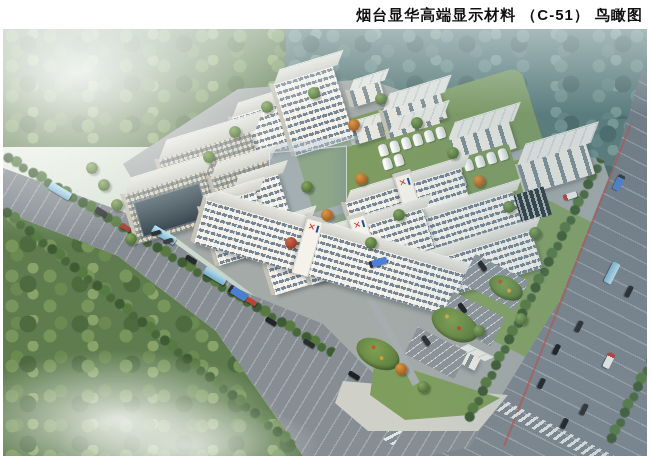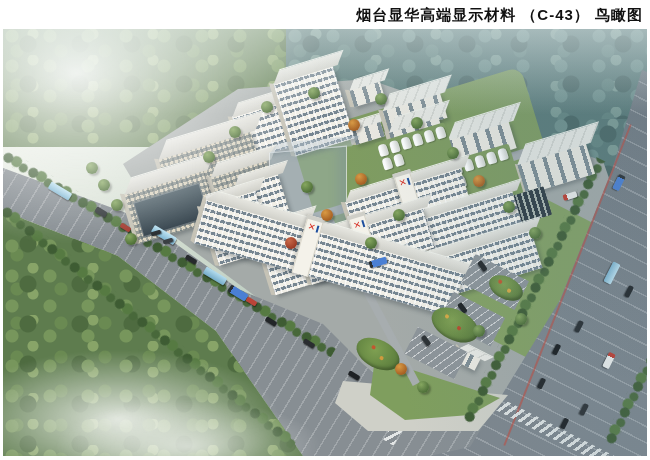--- a/index.html
+++ b/index.html
@@ -102,21 +102,21 @@
   .veh { position:absolute; height:5px; border-radius:1.5px; box-shadow:1px 1px 1px rgba(0,0,0,.4); }
 
   .solar { position:absolute; background:#6c7a63; background-image:
         repeating-linear-gradient(90deg,#2e3a42 0 4px, #aab4ae 4px 6px); border-radius:2px; }
 
   .mist { position:absolute; border-radius:50%; filter:blur(1px); }
 </style>
 </head>
 <body>
 
-<div id="page-title">烟台显华高端显示材料 （C-43） 鸟瞰图</div>
+<div id="page-title">烟台显华高端显示材料 （C-51） 鸟瞰图</div>
 
 <div class="scene">
 
   <div class="ly fg" style="left:0;top:0;width:48%;height:118px;"></div>
   <div class="ly fb" style="left:44%;top:0;width:56%;height:112px;"></div>
   <div class="ly fb" style="left:580px;top:90px;width:64px;height:70px;"></div>
 
   <div class="ly" style="left:0;top:0;width:644px;height:427px;background:#a4aaa8;
        clip-path:polygon(120px 135px,235px 60px,365px 50px,600px 132px,614px 172px,508px 388px,340px 332px,157px 197px);"></div>
   <div class="ly" style="left:300px;top:70px;width:240px;height:120px;background:#7f9c60;transform:rotate(-17deg);border-radius:12px;"></div>

